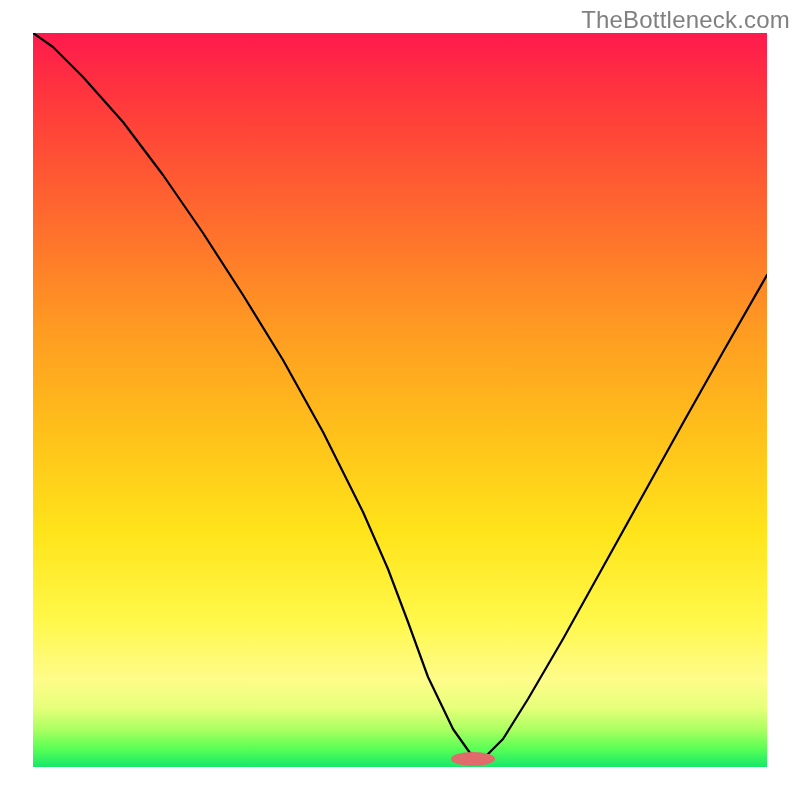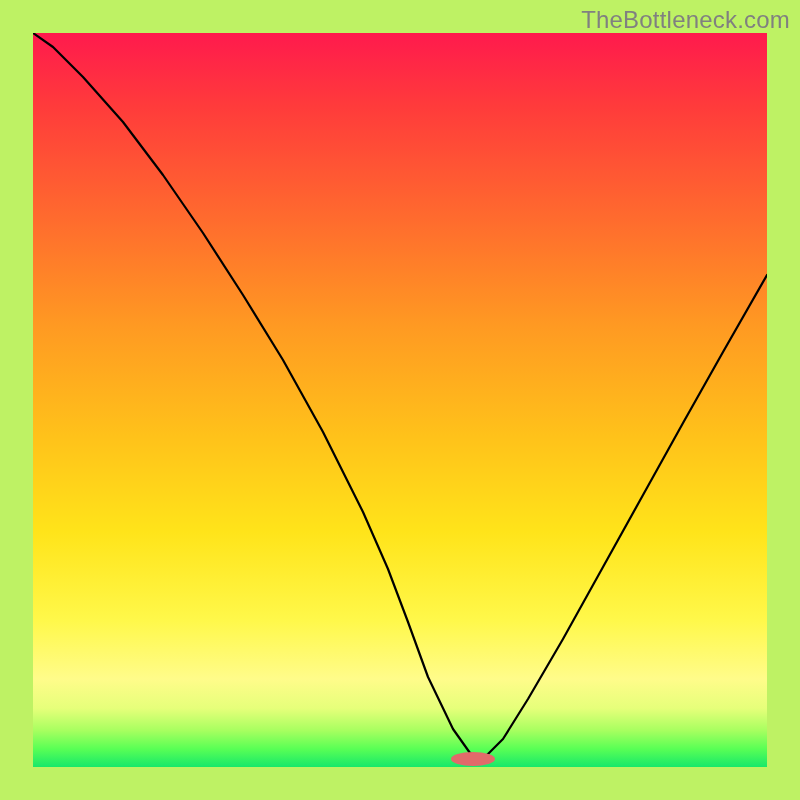--- a/index.html
+++ b/index.html
@@ -8,21 +8,21 @@
     width: 800px;
     height: 800px;
     overflow: hidden;
     background: #000;
     font-family: Arial, Helvetica, sans-serif;
   }
   .frame {
     position: relative;
     width: 800px;
     height: 800px;
-    background: #bef264;
+    background: #ffffff;
   }
   .plot-area {
     position: absolute;
     left: 33px;
     top: 33px;
     width: 734px;
     height: 734px;
     background: linear-gradient(to bottom,
       #ff1a4d 0%,
       #ff3b3b 10%,

